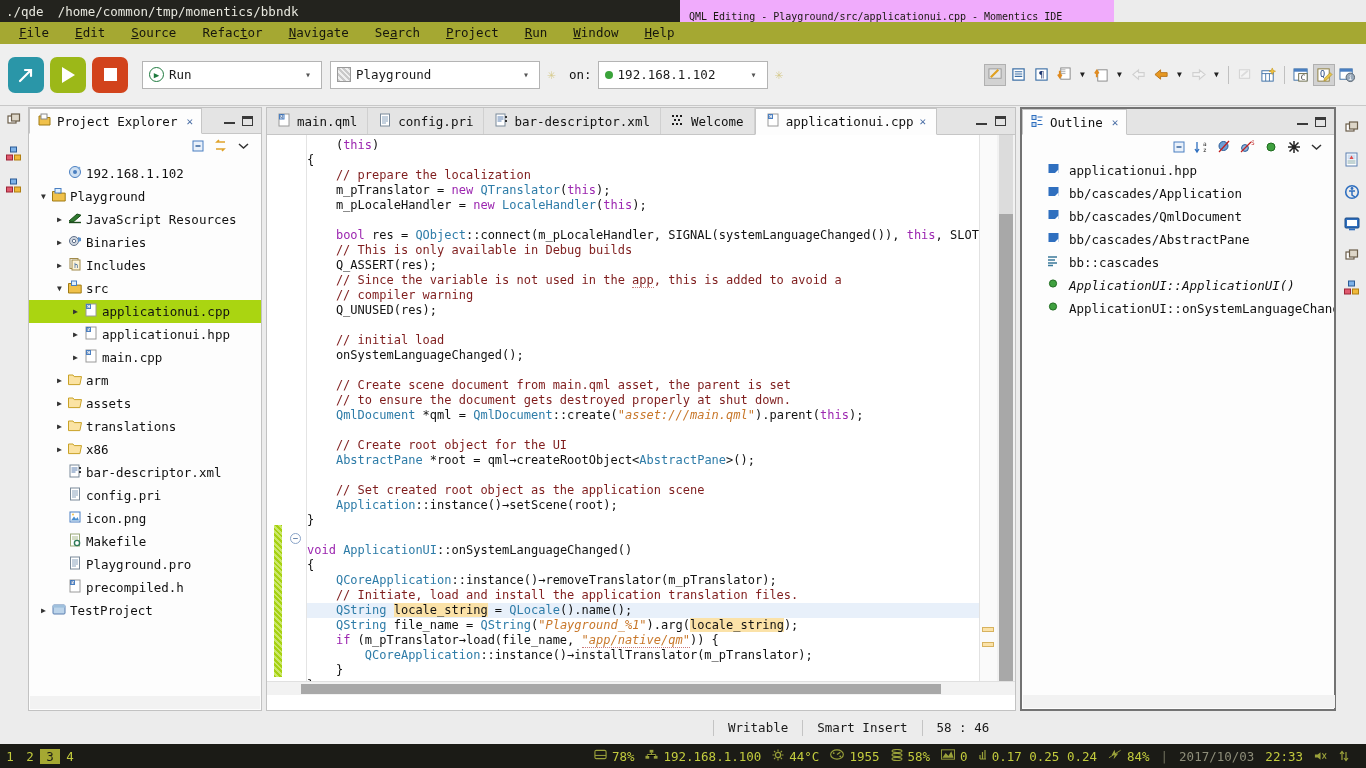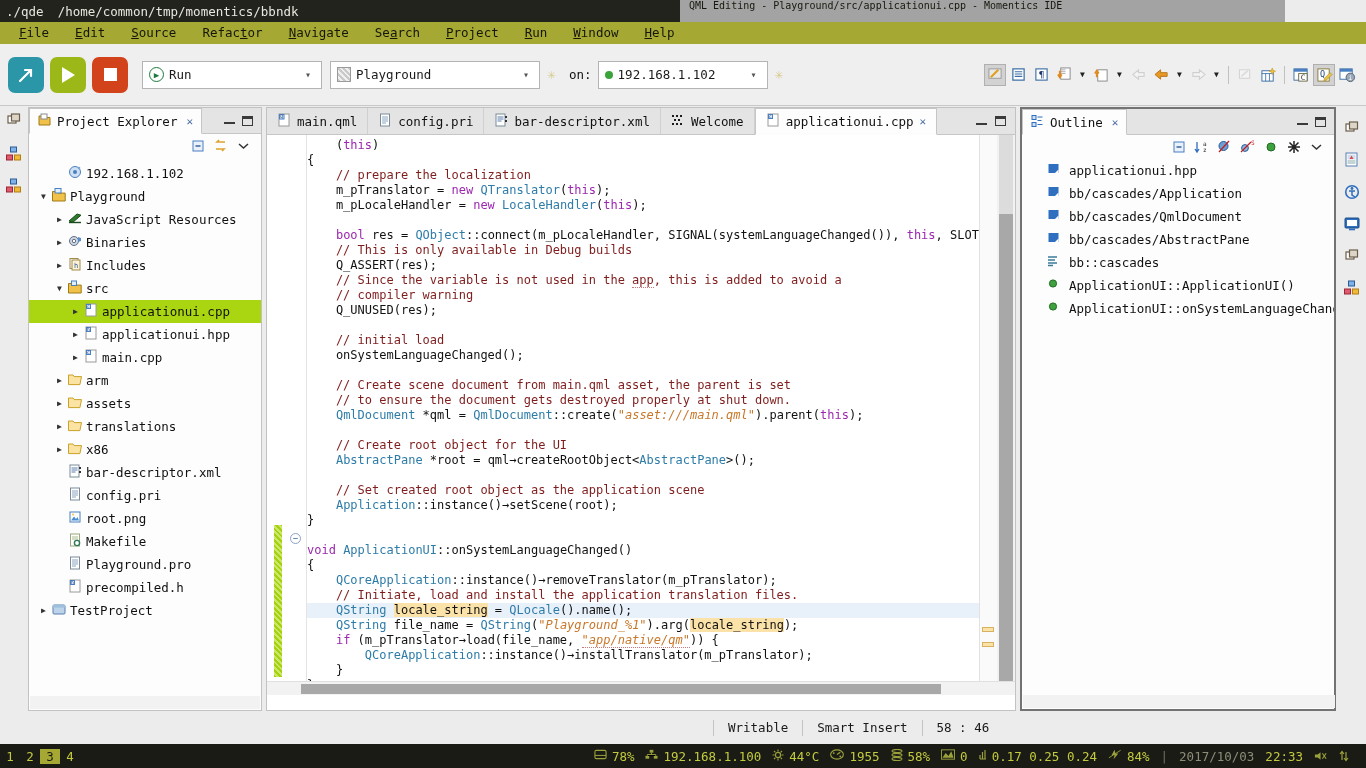--- a/index.html
+++ b/index.html
@@ -8,22 +8,22 @@
     width: 1366px; height: 768px;
     overflow: hidden;
     font-family: "DejaVu Sans Mono", "Liberation Mono", monospace;
     font-size: 12px;
     background: #ececec;
   }
   #app { position: relative; width: 1366px; height: 768px; }
 
   
   .titlebar {
-    position: absolute; left: 0; top: 0; width: 1285px; height: 22px;
-    background: #a3a3a3; display: flex; align-items: flex-start;
+    position: absolute; left: 0; top: 0; width: 1114px; height: 22px;
+    background: #f0abfc; display: flex; align-items: flex-end;
   }
   .titlebar .left-term {
     background: #23231e; color: #e8e8df; height: 22px;
     display: flex; align-items: center; gap: 14px;
     padding: 0 8px 0 6px; width: 680px; font-size: 12.5px;
   }
   .titlebar .term-path { color: #e8e8df; }
   .titlebar .win-title {
     color: #18180f; font-size: 10px; padding-left: 9px;
   }
@@ -623,21 +623,21 @@
             </svg></span>
           <span class="tlbl">config.pri</span>
         </div>
         <div class="tnode" style="padding-left: 24px;">
           <span class="tarrow"></span>
           <span class="tico"><svg width="14" height="14" viewBox="0 0 14 14">
               <rect x="2" y="2" width="10" height="10" fill="#fff" stroke="#4a7fc1"></rect>
               <path d="M3 10.5 L6 6.5 L8 9 L9.5 7 L11 10.5z" fill="#4a8fd0"></path>
               <circle cx="5" cy="4.5" r="1" fill="#f0c14b"></circle>
             </svg></span>
-          <span class="tlbl">root.png</span>
+          <span class="tlbl">icon.png</span>
         </div>
         <div class="tnode" style="padding-left: 24px;">
           <span class="tarrow"></span>
           <span class="tico"><svg width="14" height="14" viewBox="0 0 14 14">
               <rect x="2.5" y="1" width="9" height="12" fill="#fff" stroke="#9aa87a"></rect>
               <path d="M4 4h6M4 6h6" stroke="#a9bb8a" stroke-width="1"></path>
               <circle cx="9" cy="10" r="2.6" fill="none" stroke="#2f7a5a" stroke-width="1.4"></circle>
             </svg></span>
           <span class="tlbl">Makefile</span>
         </div>
@@ -840,21 +840,21 @@
         <div class="onode">
           <span class="oico"><svg width="14" height="14" viewBox="0 0 14 14">
               <path d="M1 3h9M1 6h7M1 9h9M1 11.5h5" stroke="#3b7a9a" stroke-width="1.6"></path>
             </svg></span>
           <span style="padding-left: 5px;">bb::cascades</span>
         </div>
         <div class="onode">
           <span class="oico"><svg width="14" height="14" viewBox="0 0 14 14">
               <circle cx="6" cy="6.5" r="3.6" fill="#3fa03f" stroke="#1f6b1f"></circle>
             </svg></span>
-          <span style="padding-left: 5px;">ApplicationUI::ApplicationUI()</span>
+          <span style="padding-left: 5px; font-style: italic;">ApplicationUI::ApplicationUI()</span>
         </div>
         <div class="onode">
           <span class="oico"><svg width="14" height="14" viewBox="0 0 14 14">
               <circle cx="6" cy="6.5" r="3.6" fill="#3fa03f" stroke="#1f6b1f"></circle>
             </svg></span>
           <span style="padding-left: 5px;">ApplicationUI::onSystemLanguageChanged</span>
         </div>
       </div>
     <div class="o-hscroll"></div>
   </div>

